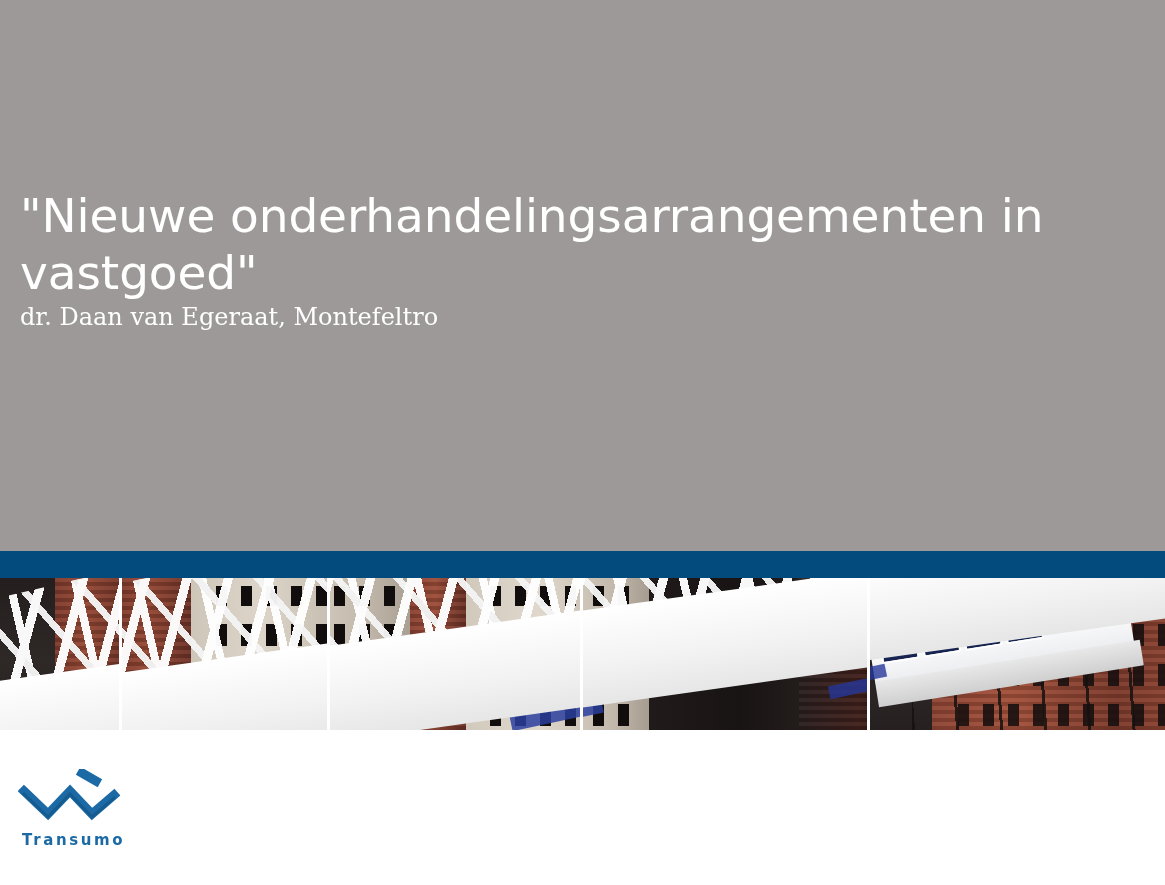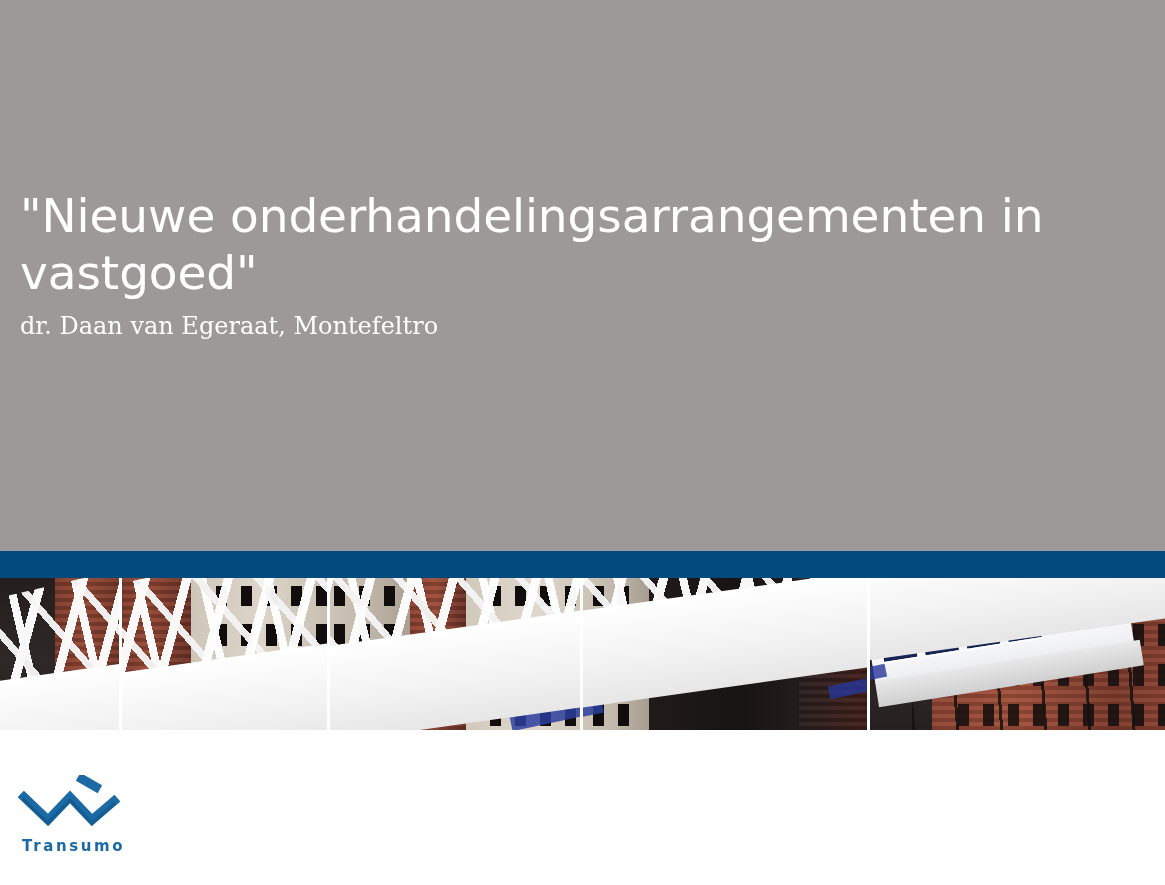--- a/index.html
+++ b/index.html
@@ -50,21 +50,21 @@
 
   .slide-presenter,
   .slide-date {
     margin: 0;
     font-family: "DejaVu Serif", "Liberation Serif", serif;
     font-size: 24px;
     font-weight: 400;
     line-height: 1.32;
     color: #ffffff;
   }
-  .slide-presenter { margin-top: 9px; }
+  .slide-presenter { }
 
   
   .blue-bar {
     position: absolute;
     left: 0;
     top: 551px;
     width: 1165px;
     height: 27px;
     background: #044b7d;
   }
@@ -227,21 +227,21 @@
     position: absolute;
     left: 0;
     top: 730px;
     width: 1165px;
     height: 155px;
     background: #ffffff;
   }
   .logo {
     position: absolute;
     left: 18px;
-    top: 45px;
+    top: 39px;
     width: 130px;
   }
   .logo-mark { display: block; }
   .logo-word {
     display: block;
     margin-top: 4px;
     padding-left: 4px;
     font-family: "DejaVu Sans", sans-serif;
     font-size: 15px;
     font-weight: 700;

